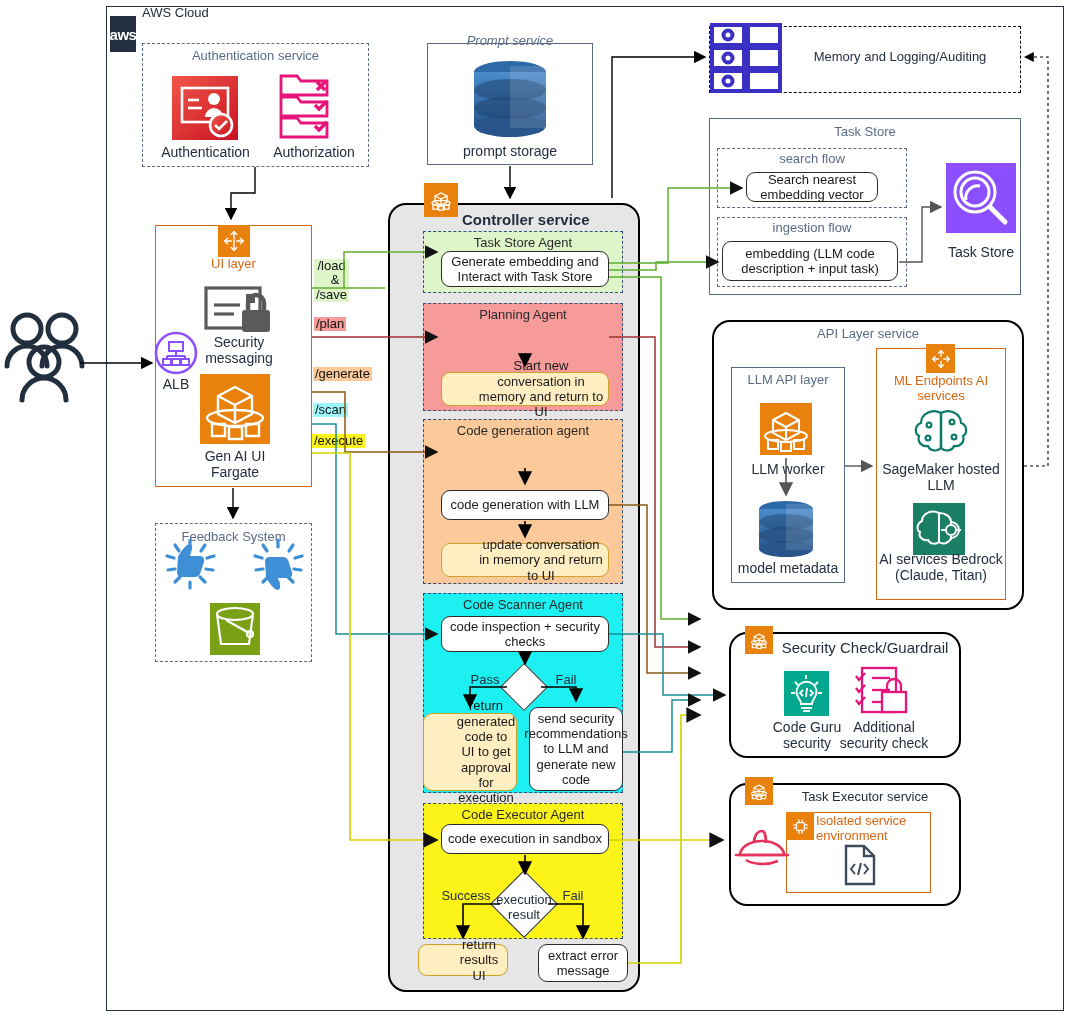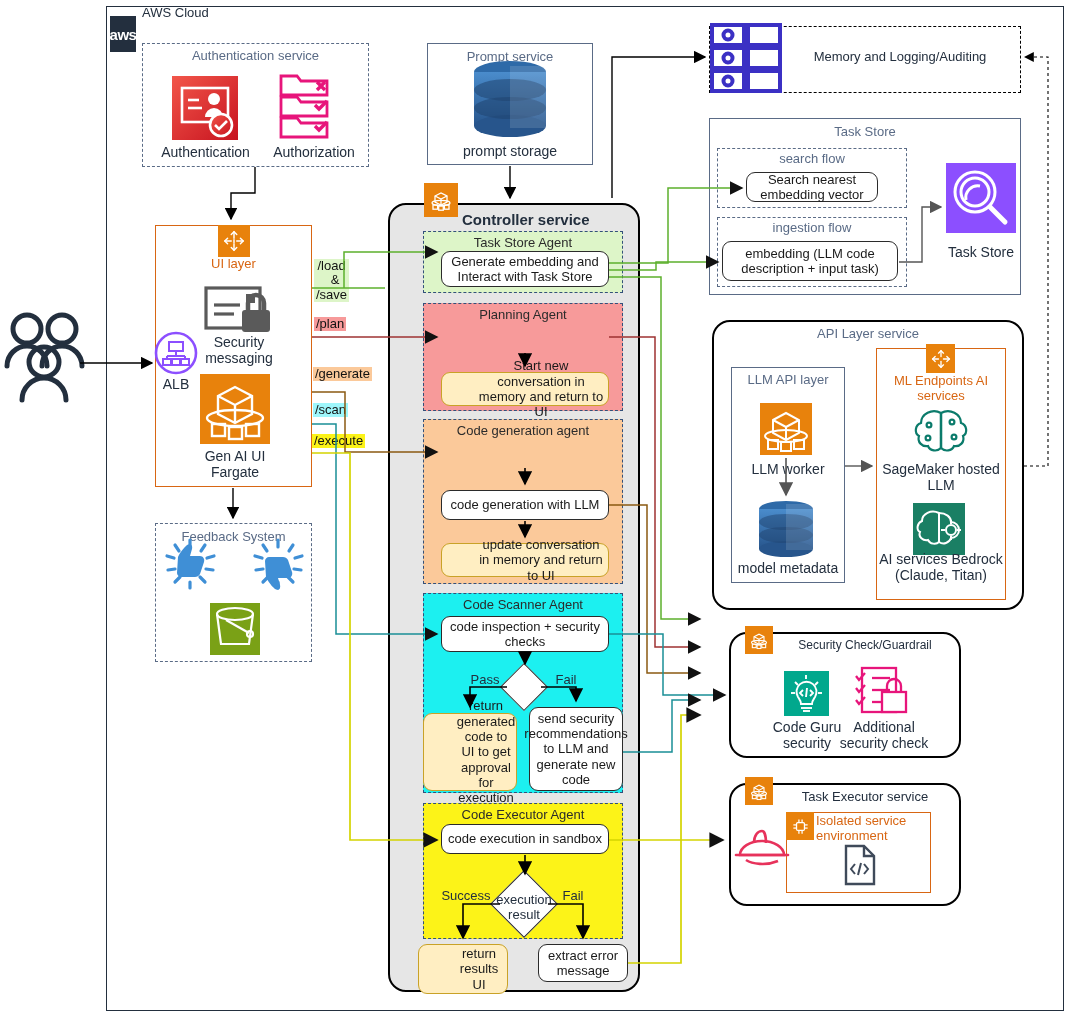--- a/index.html
+++ b/index.html
@@ -88,21 +88,21 @@
       <path d="M281 118 h16 l4 5 h26 v14 h-46 z"></path>
       <path d="M317 82 l8 8 M325 82 l-8 8" stroke-width="3.4"></path>
       <path d="M315 105 l4 4 l8 -8" stroke-width="3.4"></path>
       <path d="M315 126 l4 4 l8 -8" stroke-width="3.4"></path>
     </g>
   </svg>
   <div class="lbl icon-lbl" style="left:158px;top:144px;width:95px;">Authentication</div>
   <div class="lbl icon-lbl" style="left:266px;top:144px;width:96px;">Authorization</div>
 
   <div class="abs solid-box" style="left:427px;top:43px;width:166px;height:122px;"></div>
-  <div class="lbl grp-title" style="left:427px;top:50px;width:166px;">Prompt service</div>
+  <div class="lbl grp-title" style="left:427px;top:34px;width:166px;font-style:italic;">Prompt service</div>
   <svg class="overlay">
     <g>
       <ellipse cx="510" cy="72" rx="36" ry="11" fill="#2e6aa8"></ellipse>
       <rect x="474" y="72" width="72" height="54" fill="url(#blueg)"></rect>
       <ellipse cx="510" cy="126" rx="36" ry="11" fill="#27558c"></ellipse>
       <path d="M474 90 a36 11 0 0 0 72 0 a36 11 0 0 0 -72 0" fill="#1f4470" opacity=".55"></path>
       <path d="M474 108 a36 11 0 0 0 72 0 a36 11 0 0 0 -72 0" fill="#1f4470" opacity=".55"></path>
       <rect x="510" y="66" width="36" height="62" fill="#ffffff" opacity=".13"></rect>
     </g>
   </svg>
@@ -296,21 +296,21 @@
   <div class="abs pbox" style="left:529px;top:707px;width:94px;height:84px;">send security recommendations to LLM and generate new code</div>
 
   <div class="abs agent a-exec" style="left:423px;top:803px;width:200px;height:136px;">
     <div class="agent-title">Code Executor Agent</div>
   </div>
   <div class="abs pbox" style="left:441px;top:824px;width:168px;height:30px;">code execution in sandbox</div>
   <div class="abs diamond" style="left:500px;top:880px;width:48px;height:48px;"></div>
   <div class="lbl" style="left:492px;top:893px;width:64px;font-size:13px;">execution result</div>
   <div class="lbl" style="left:435px;top:889px;width:62px;font-size:13px;">Success</div>
   <div class="lbl" style="left:554px;top:889px;width:38px;font-size:13px;">Fail</div>
-  <div class="abs pbox cream" style="left:418px;top:944px;width:90px;height:50px;">return results UI</div>
+  <div class="abs pbox cream" style="left:418px;top:944px;width:90px;height:32px;">return results UI</div>
   <div class="abs pbox" style="left:538px;top:944px;width:90px;height:38px;">extract error message</div>
 
   <div class="abs rounded-black" style="left:712px;top:320px;width:312px;height:290px;"></div>
   <div class="lbl grp-title" style="left:712px;top:327px;width:312px;">API Layer service</div>
 
   <div class="abs solid-box" style="left:731px;top:367px;width:114px;height:216px;"></div>
   <div class="lbl grp-title" style="left:731px;top:373px;width:114px;">LLM API layer</div>
   <svg class="overlay">
     <g>
       <rect x="760" y="403" width="52" height="52" fill="#e8820c"></rect>
@@ -384,21 +384,21 @@
         <g fill="none" stroke="#fff" stroke-width="1.3">
       <path d="M6 8 l6 -3 l6 3 v6 l-6 3 l-6 -3 z"></path>
           <path d="M6 8 l6 3 l6 -3 M12 11 v6"></path>
       <ellipse cx="12" cy="15" rx="9" ry="2.6"></ellipse>
       <rect x="4" y="17" width="4.6" height="4.2"></rect>
           <rect x="9.7" y="18" width="4.6" height="4.2"></rect>
           <rect x="15.4" y="17" width="4.6" height="4.2"></rect>
     </g>
       </svg>
   </div>
-  <div class="lbl" style="left:776px;top:639px;width:178px;font-size:12px;">Security Check/Guardrail</div>
+  <div class="lbl" style="left:776px;top:639px;width:178px;font-size:15px;">Security Check/Guardrail</div>
   <svg class="overlay">
     <g>
       <rect x="784" y="671" width="45" height="45" fill="#01a88d"></rect>
       <g fill="none" stroke="#fff" stroke-width="1.9">
         <path d="M798 697 a10 10 0 1 1 17 0 c-2 3 -3 4 -3 7 h-11 c0 -3 -1 -4 -3 -7 z"></path>
         <line x1="801" y1="708" x2="812" y2="708"></line>
           <line x1="803" y1="711" x2="810" y2="711"></line>
         <path d="M803 690 l-3 3 l3 3 M810 690 l3 3 l-3 3 M807 688 l-1 9"></path>
         <line x1="806" y1="675" x2="806" y2="679"></line>
           <line x1="791" y1="693" x2="795" y2="693"></line>

